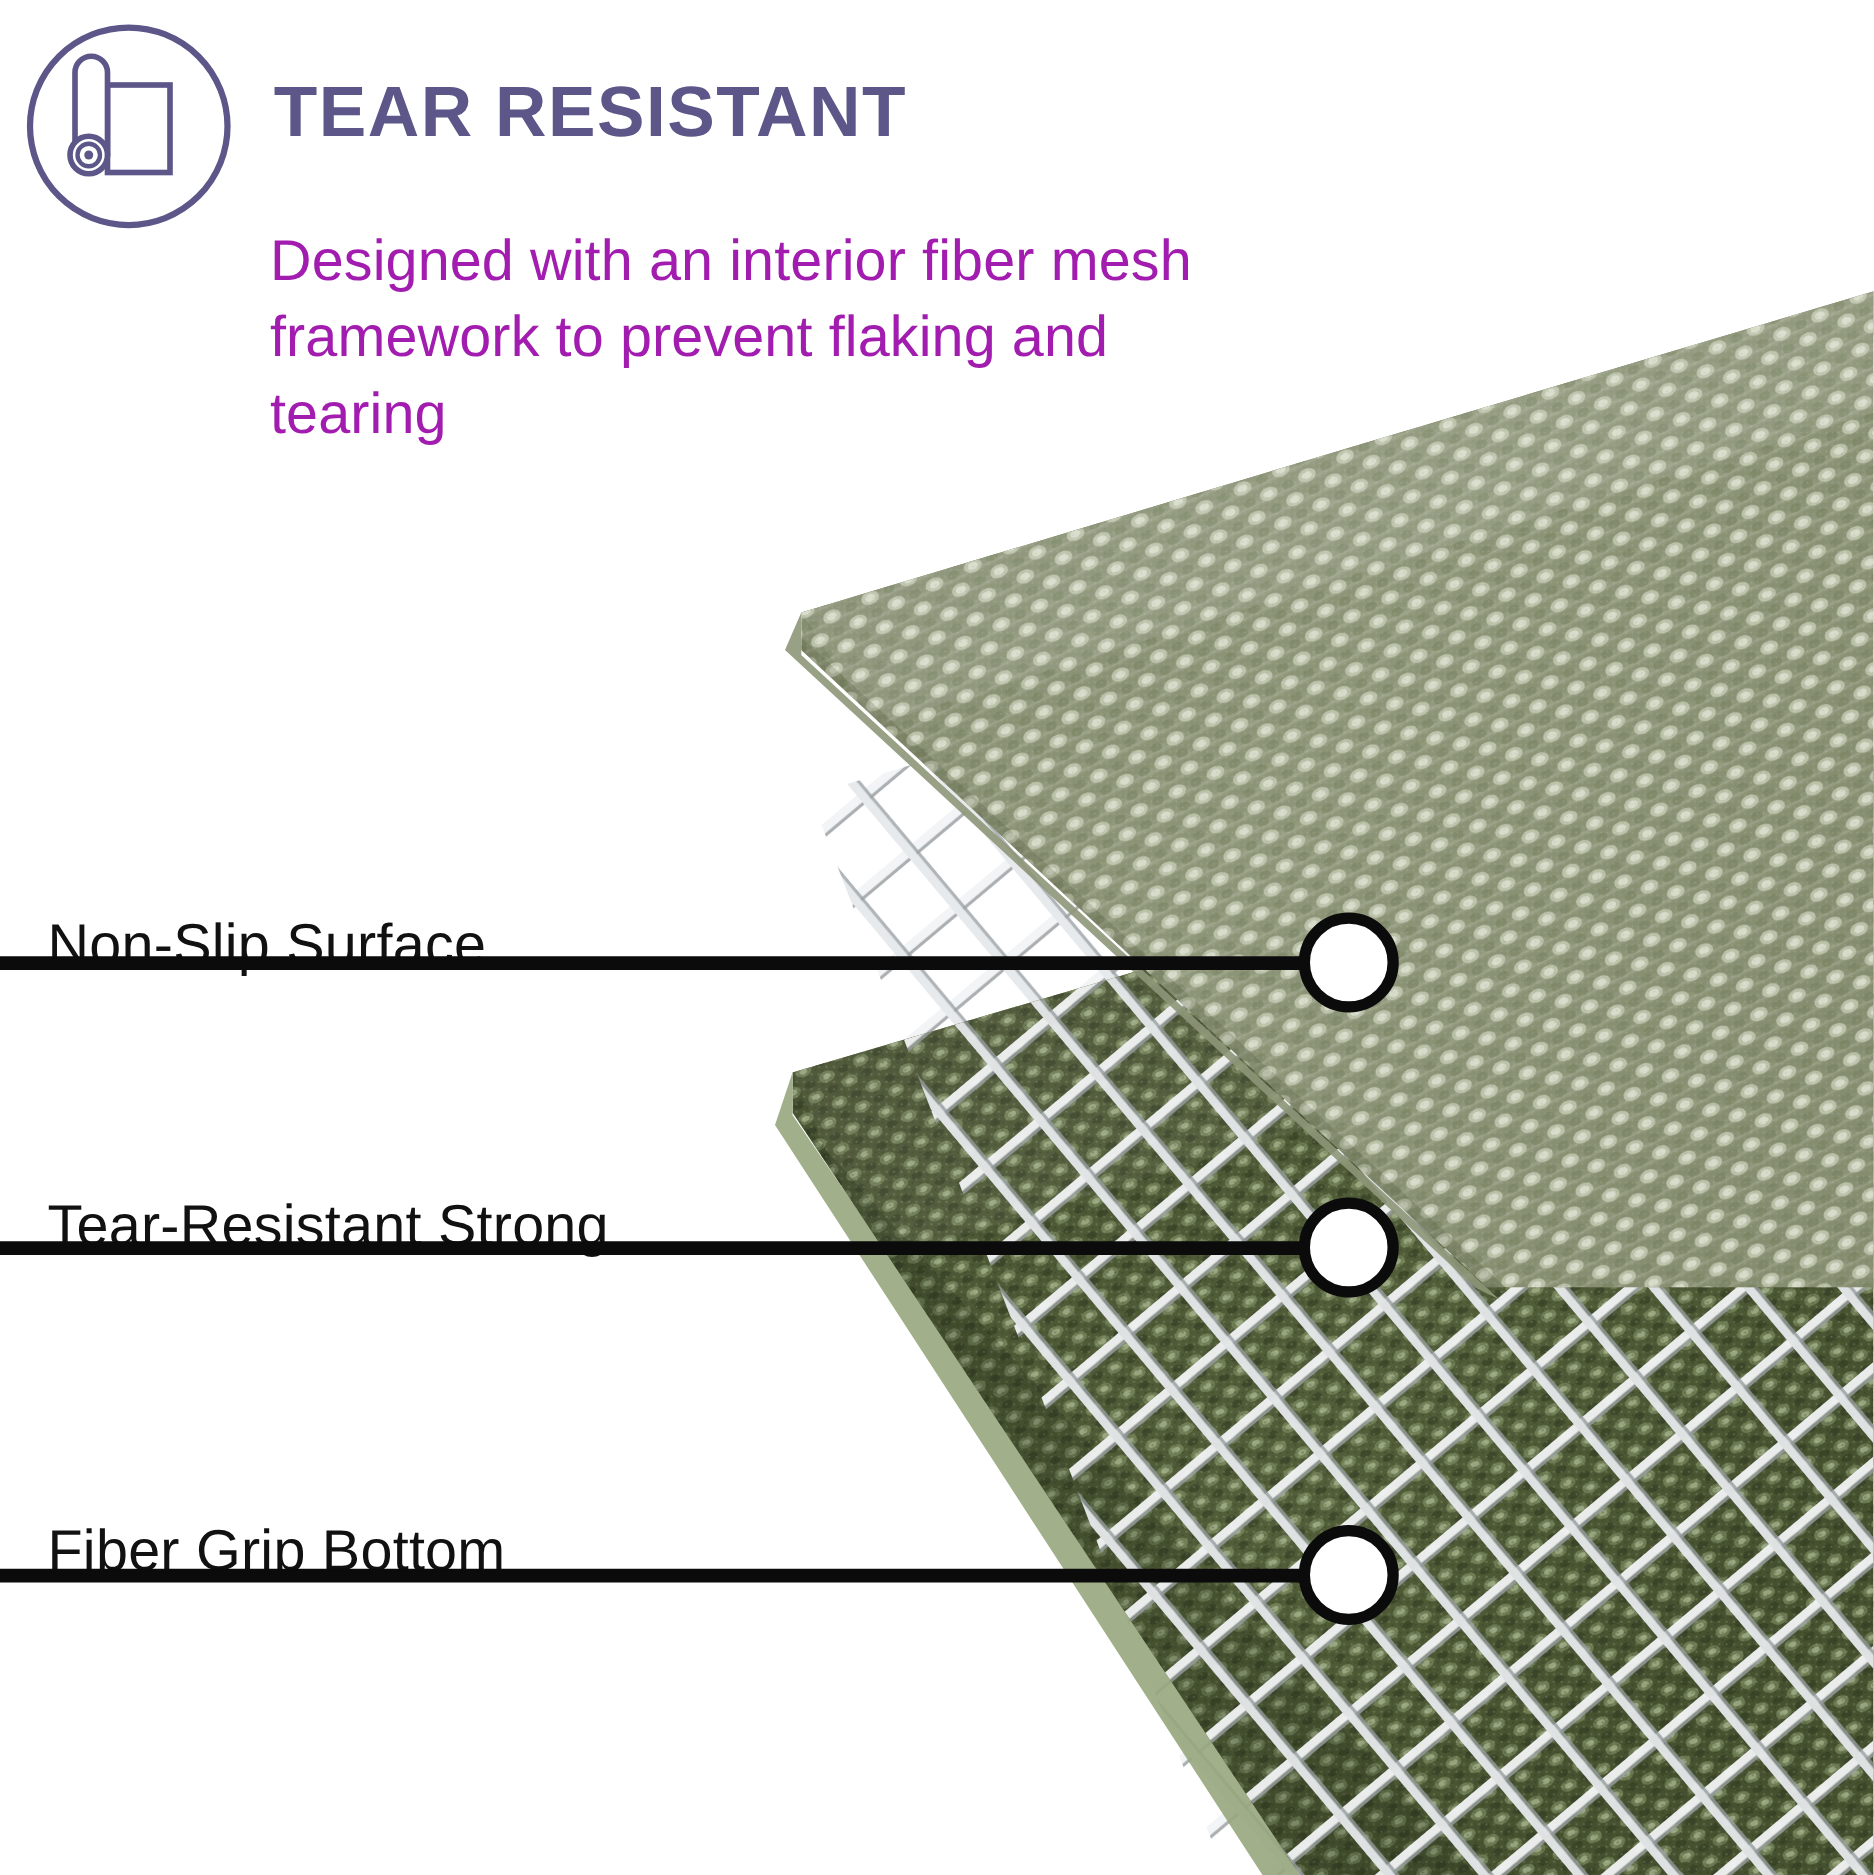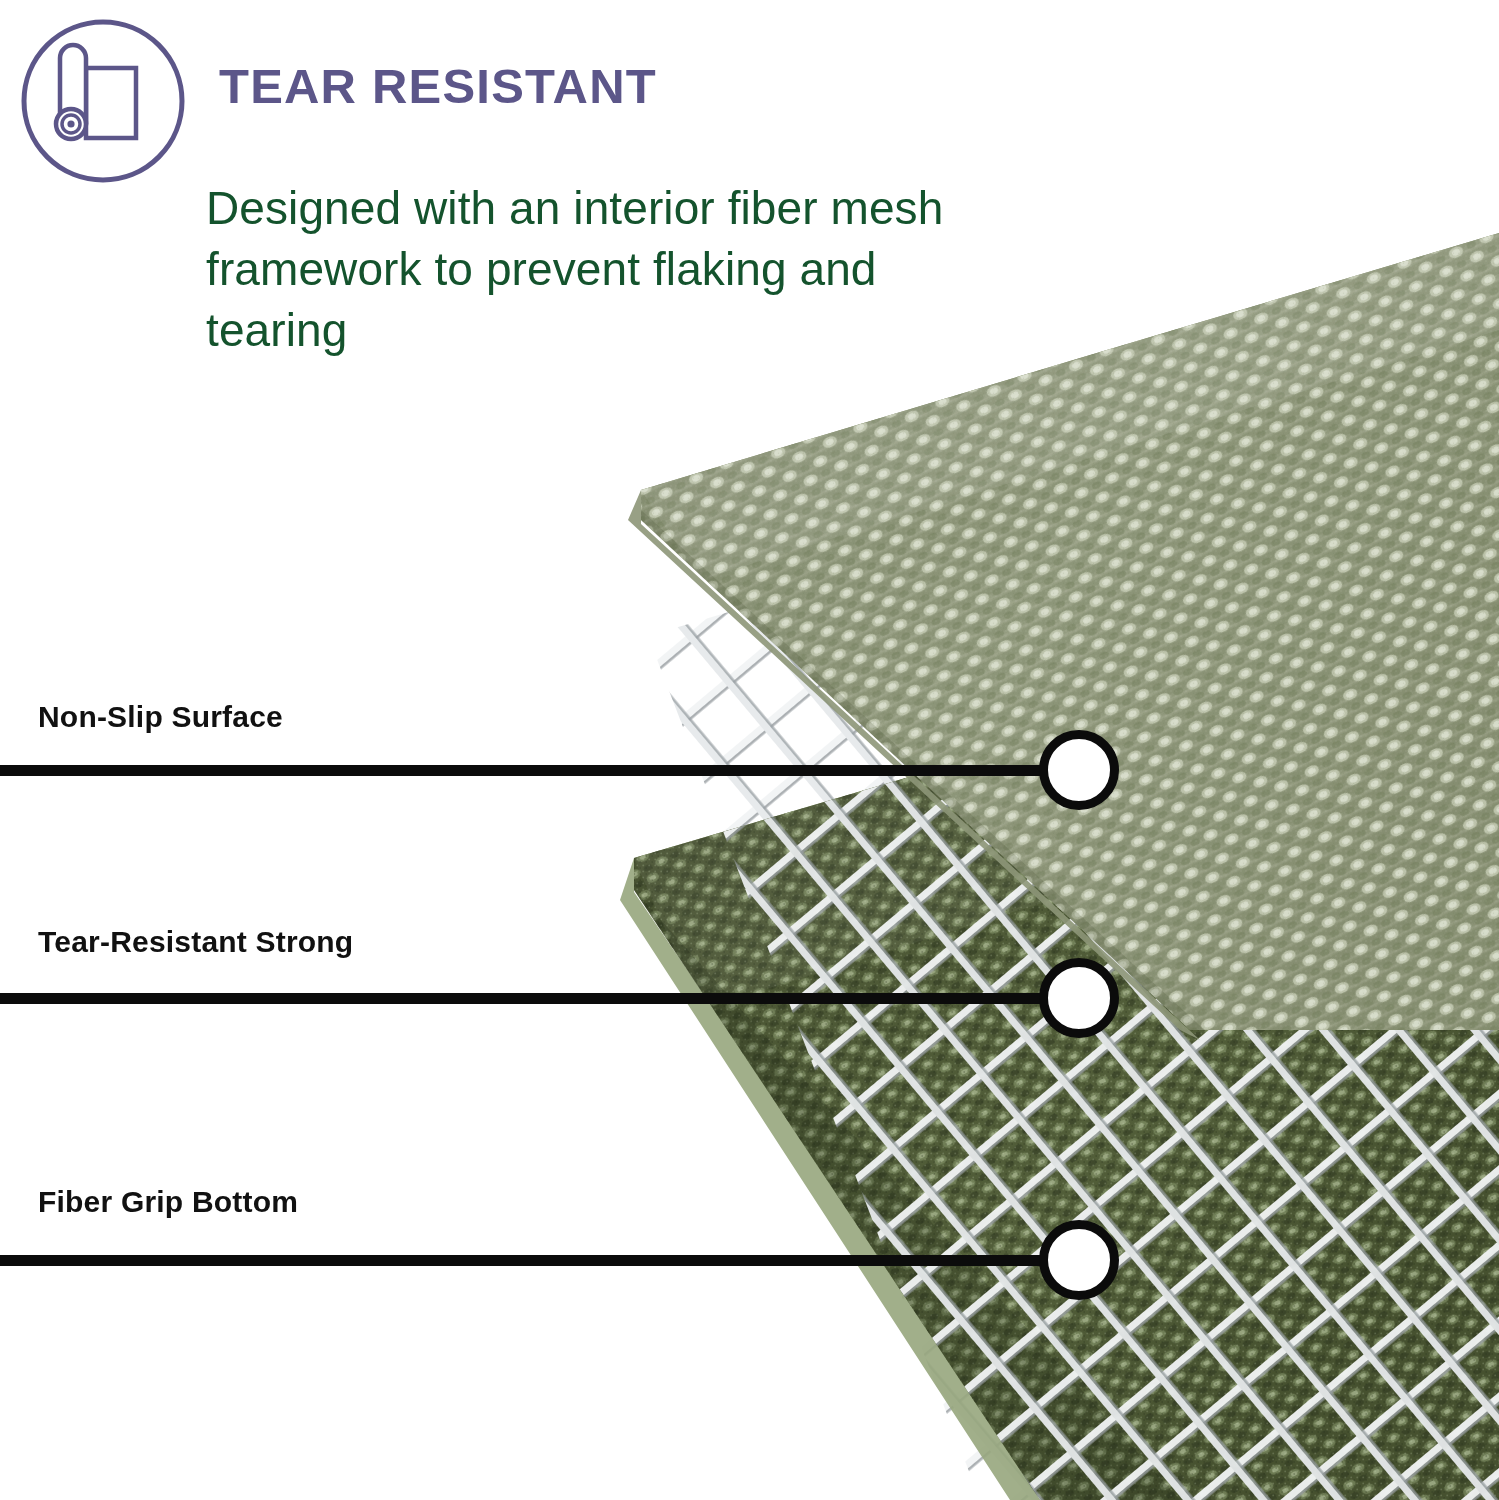--- a/index.html
+++ b/index.html
@@ -40,53 +40,54 @@
     position: absolute;
     left: 14px;
     top: 12px;
     width: 178px;
     height: 178px;
   }
   #title-text {
     position: absolute;
     left: 219px;
     top: 62px;
-    font-size: 49px;
+    font-size: 57px;
     font-weight: bold;
     letter-spacing: 1.2px;
     color: #5c5689;
     line-height: 1;
     white-space: nowrap;
   }
   #subtitle-text {
     position: absolute;
-    left: 206px;
+    left: 216px;
     top: 178px;
     width: 760px;
     font-size: 46px;
     font-weight: 300;
-    color: #14532d;
+    color: #a21caf;
     line-height: 1.33;
     letter-spacing: 0.1px;
   }
 
   
   .callout {
     position: absolute;
     left: 0;
     z-index: 6;
   }
   .callout-label {
     position: absolute;
     left: 38px;
-    font-size: 30px;
-    font-weight: 700;
+    font-size: 46px;
+    font-weight: 400;
     color: #111111;
     white-space: nowrap;
     letter-spacing: 0.2px;
+    margin-top: 28px;
   }
   .callout-rule {
     position: absolute;
     left: 0;
     height: 11px;
     background: #0b0b0b;
   }
   .callout-dot {
     position: absolute;
     width: 80px;

